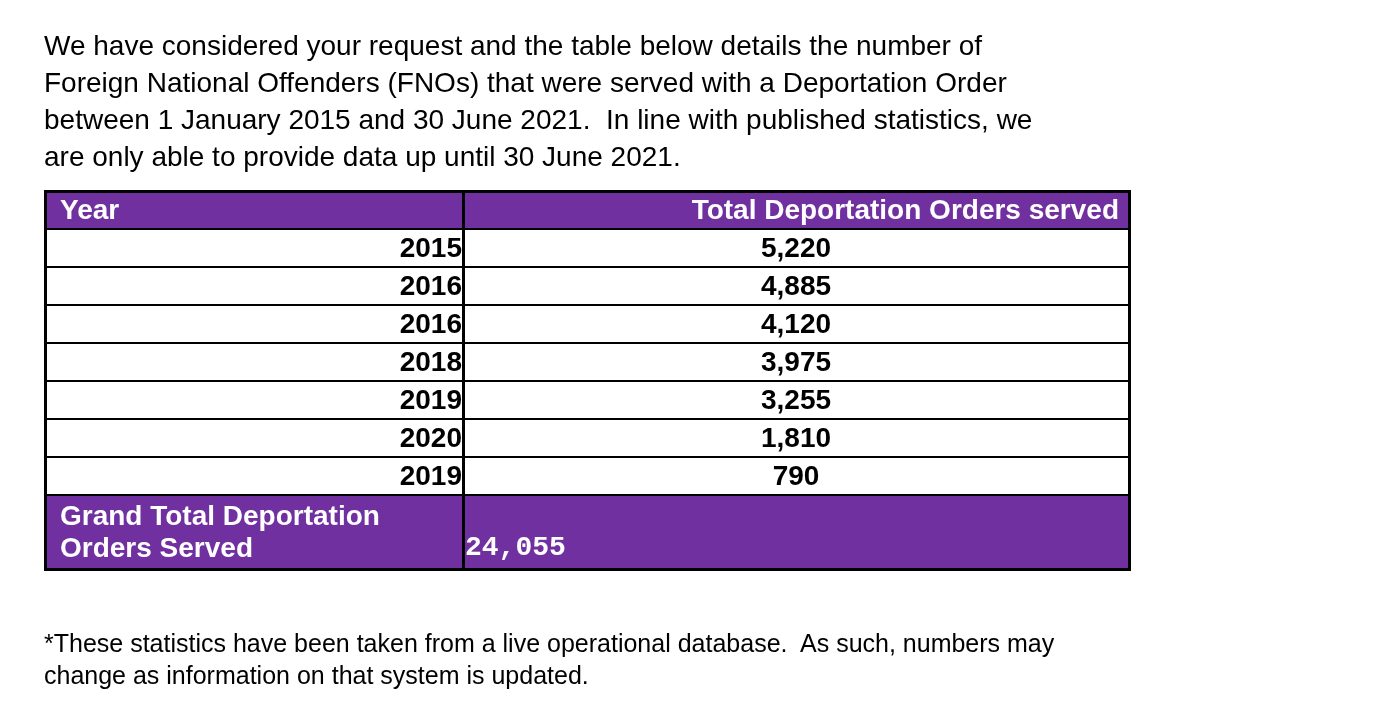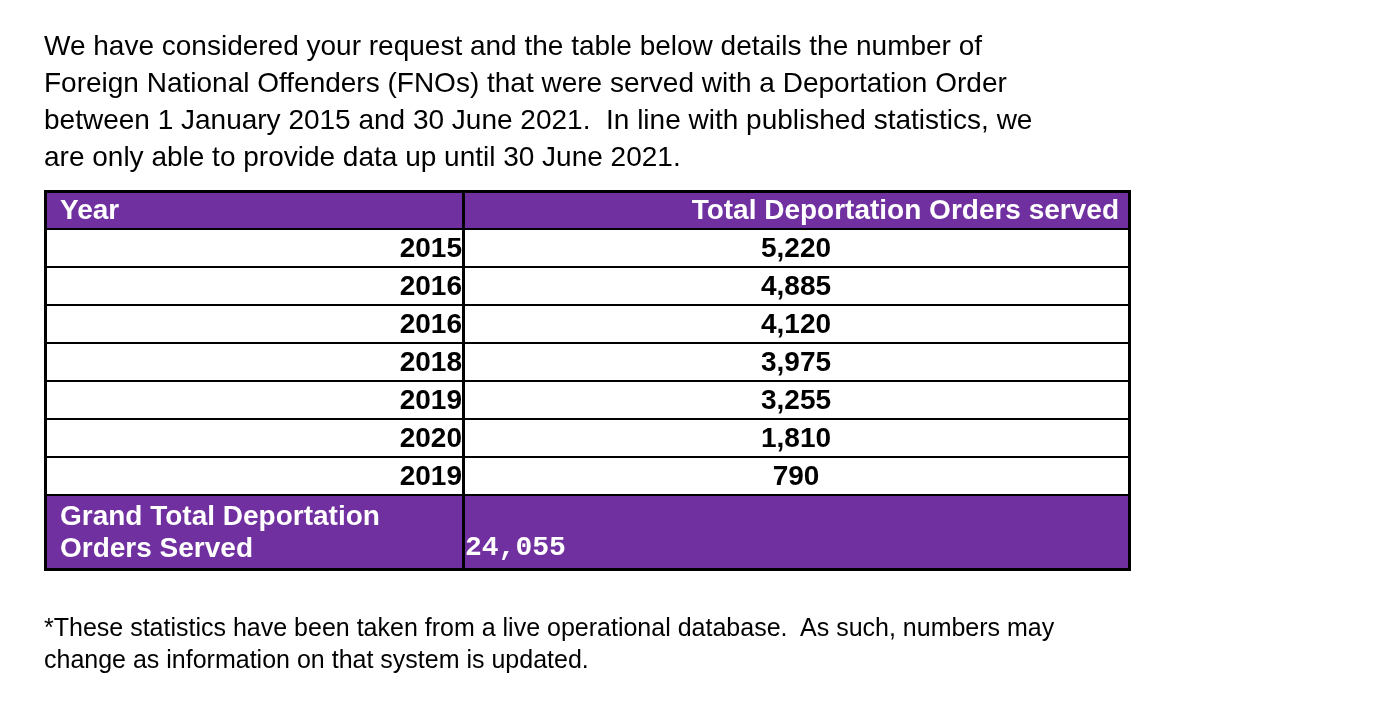--- a/index.html
+++ b/index.html
@@ -63,21 +63,21 @@
   }
   td.grand-total-value {
     padding-right: 9px;
     vertical-align: bottom;
     padding-bottom: 5px;
     font-family: Liberation Mono, monospace;
   }
   .footnote {
     font-size: 25px;
     line-height: 32px;
-    margin-top: 40px;
+    margin-top: 56px;
     white-space: pre-wrap;
     max-width: 1322px;
   }
 </style>
 </head>
 <body>
 
 <div class="page">
 
   <p class="intro">We have considered your request and the table below details the number of Foreign National Offenders (FNOs) that were served with a Deportation Order between 1 January 2015 and 30 June 2021.  In line with published statistics, we are only able to provide data up until 30 June 2021.</p>

